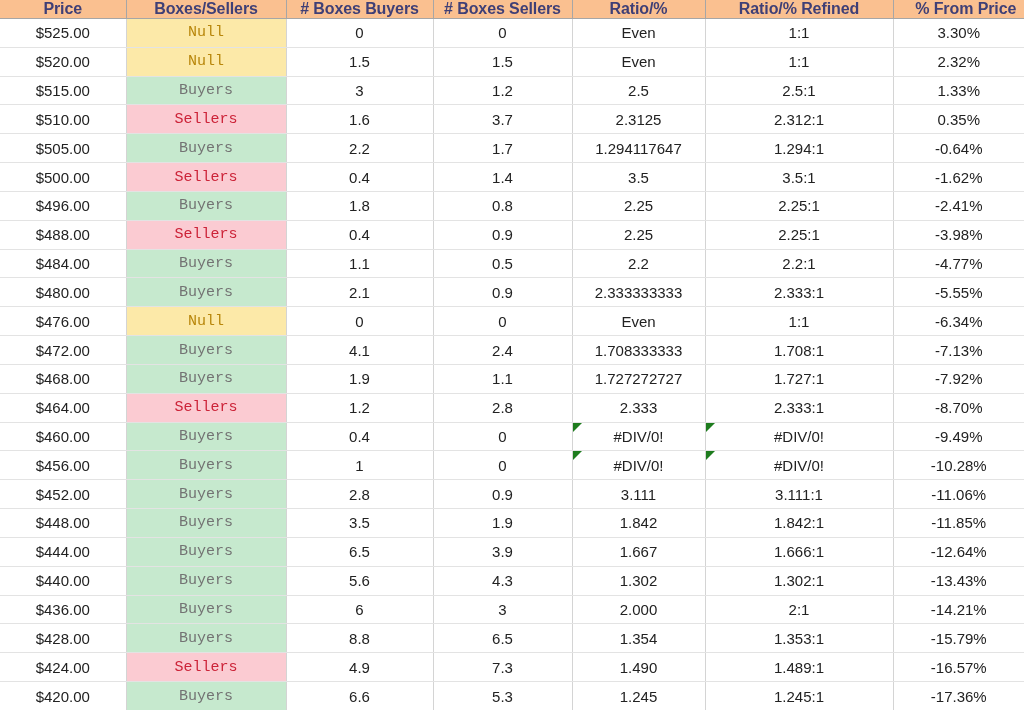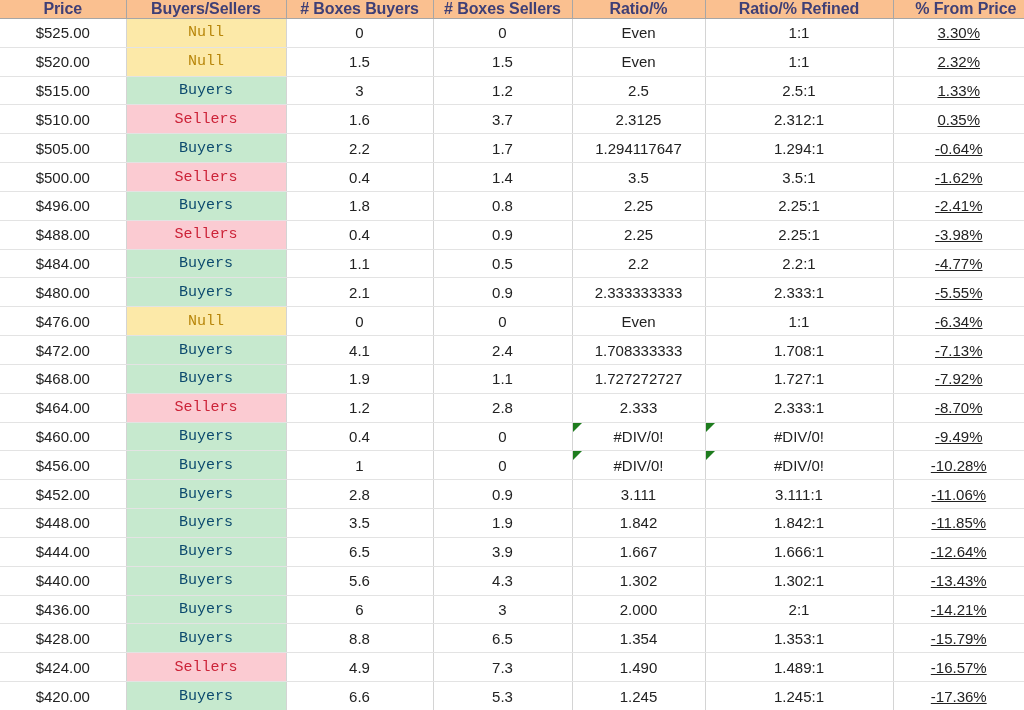--- a/index.html
+++ b/index.html
@@ -49,25 +49,25 @@
     color: #222222;
     text-align: center;
     border-bottom: 1px solid #e3e3e3;
     border-right: 1px solid #d4d4d4;
     padding: 0;
     vertical-align: middle;
     position: relative;
     background: #ffffff;
     white-space: nowrap;
   }
-  tbody td:last-child { border-right: none; text-decoration: underline; }
+  tbody td:last-child { border-right: none; }
 
   
   td.status { font-size: 15px; font-family: Liberation Mono, monospace; }
-  td.status-buyers  { background: #c6e9ce; color: #0c4a6e; }
+  td.status-buyers  { background: #c6e9ce; color: #737373; }
   td.status-sellers { background: #fbcbd2; color: #cc2338; margin-top: 28px; }
   td.status-null    { background: #fce9a8; color: #b8860b; }
 
   
   td.err::before {
     content: "";
     position: absolute;
     top: 0;
     left: 0;
     width: 0;
@@ -87,21 +87,21 @@
       <col class="c-bs">
       <col class="c-bb">
       <col class="c-bsell">
     <col class="c-ratio">
       <col class="c-refined">
       <col class="c-pct">
   </colgroup>
   <thead>
     <tr>
       <th class="first">Price</th>
-      <th>Buyers/Sellers</th>
+      <th>Boxes/Sellers</th>
       <th># Boxes Buyers</th>
       <th># Boxes Sellers</th>
       <th>Ratio/%</th>
       <th>Ratio/% Refined</th>
       <th>% From Price</th>
     </tr>
   </thead>
   <tbody id="sheet-body">
       <tr>
         <td>$525.00</td>

